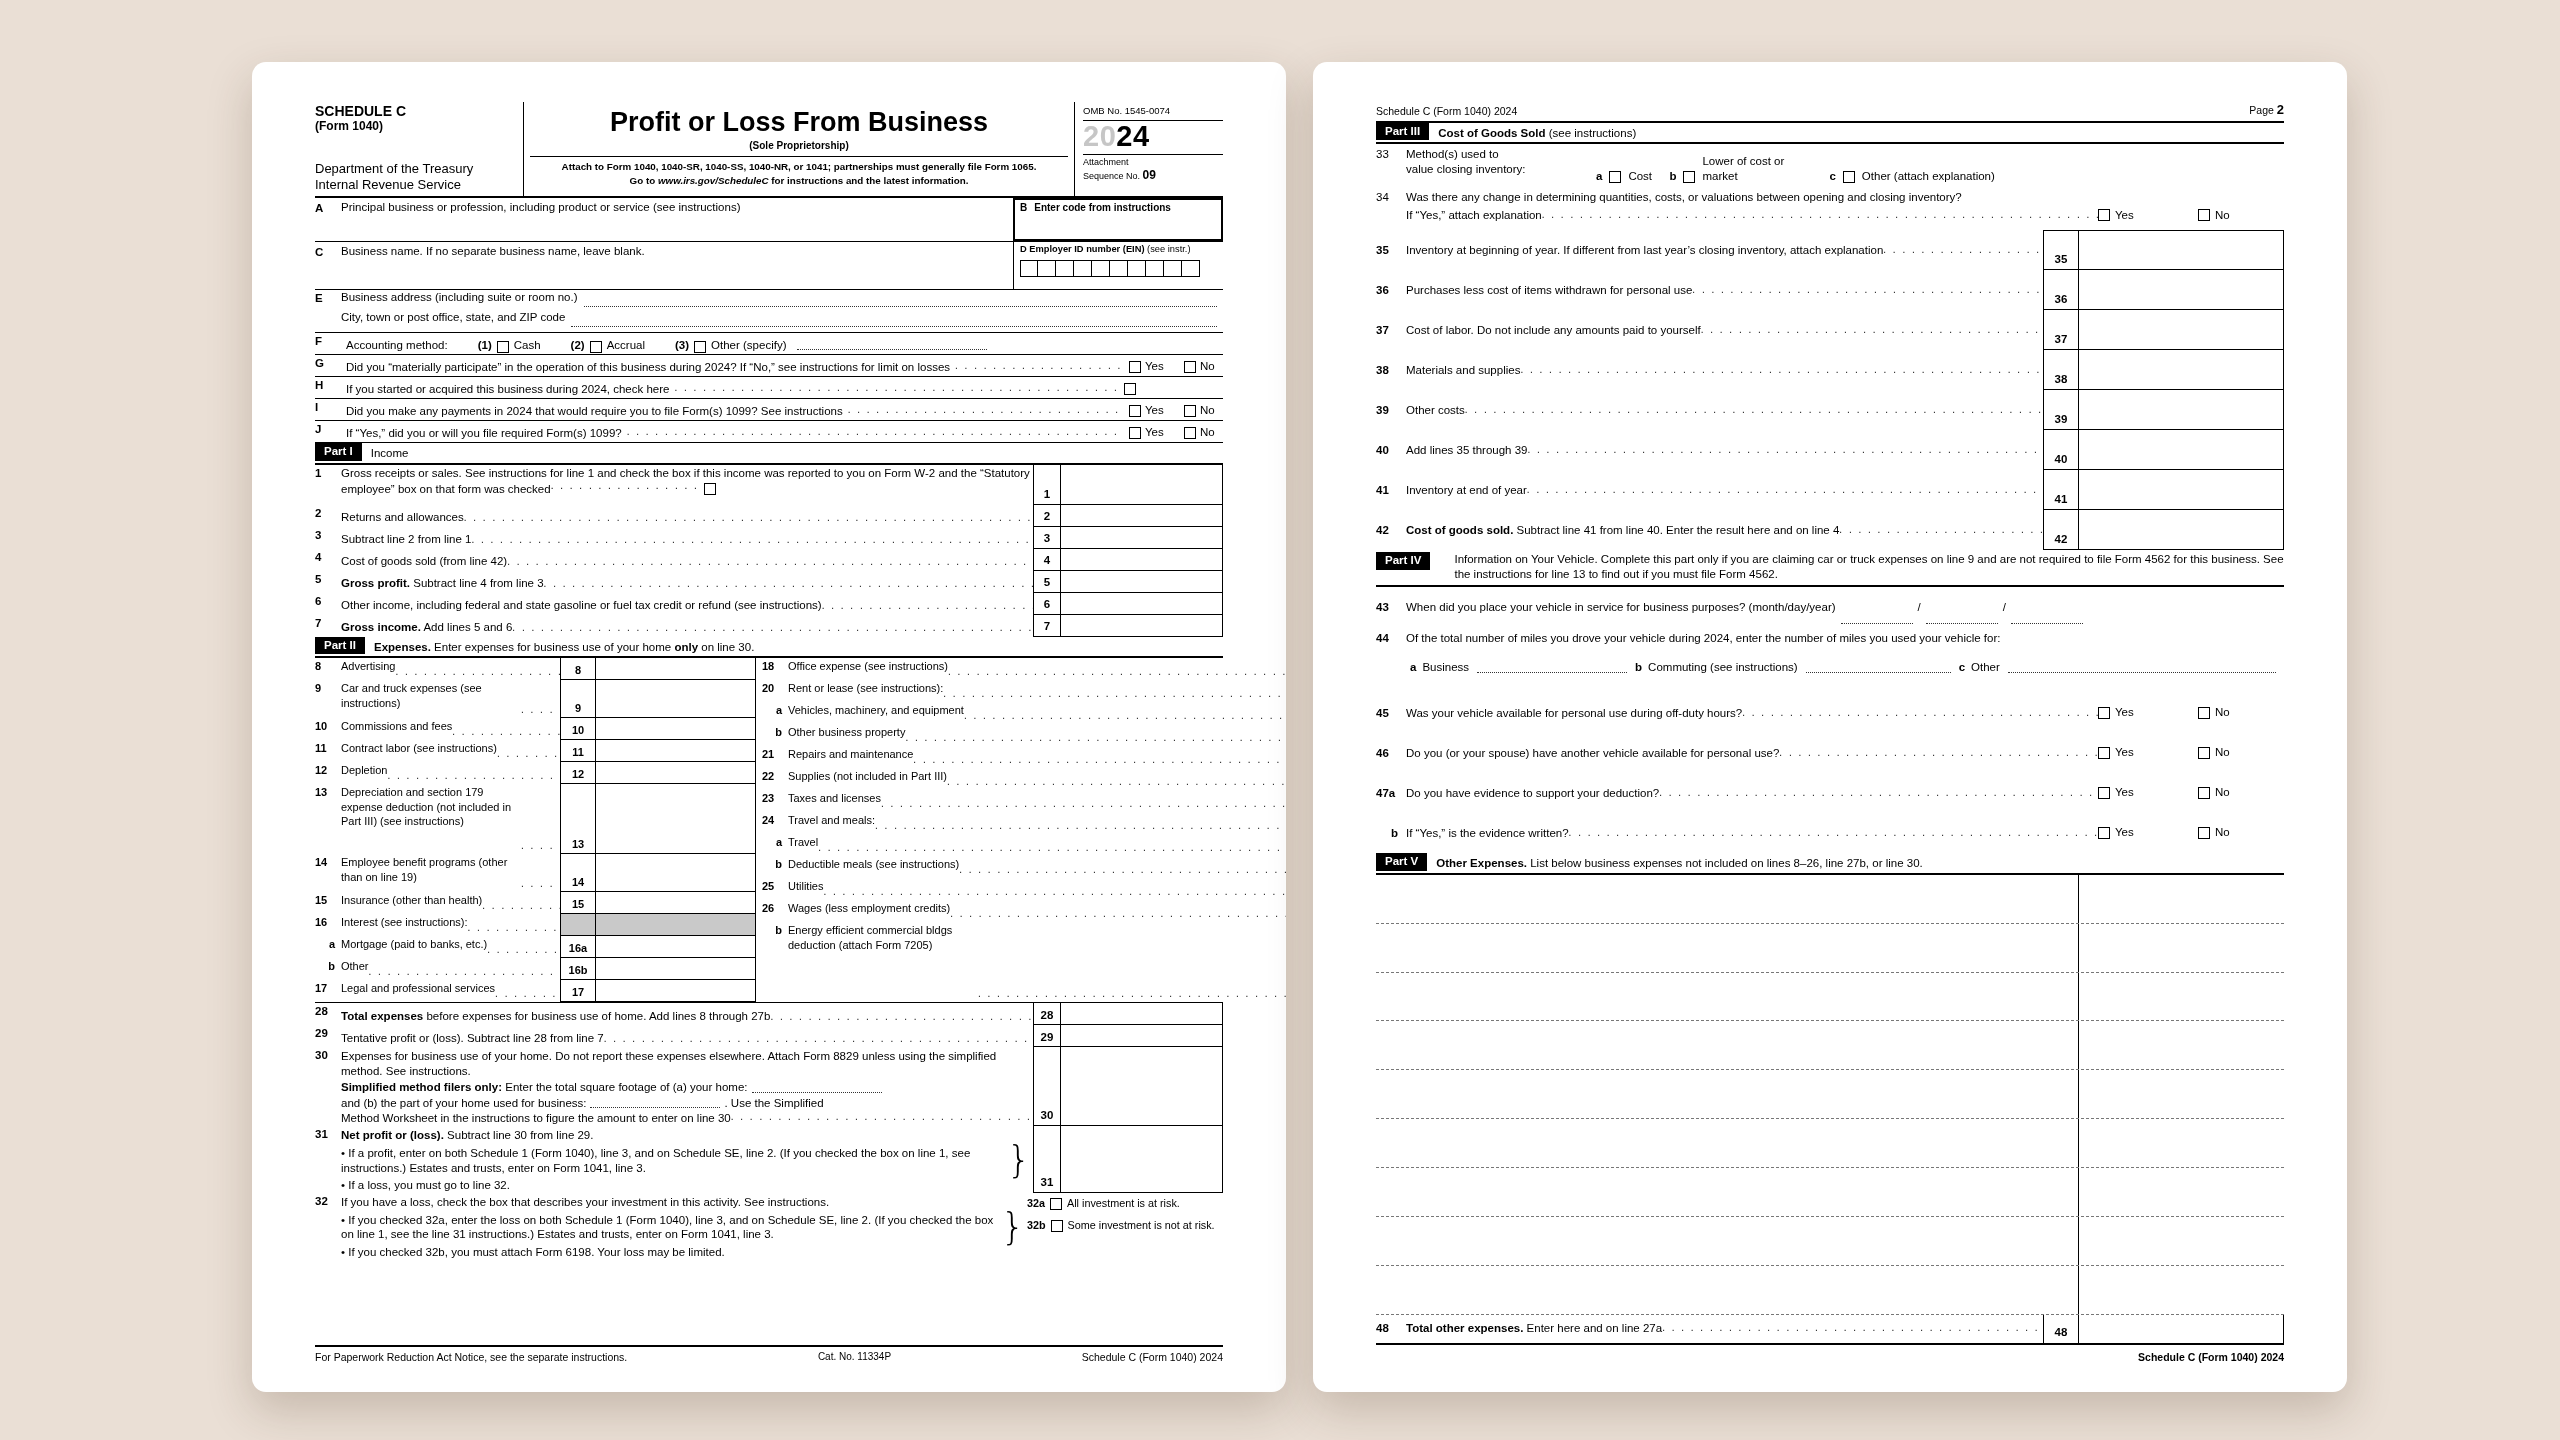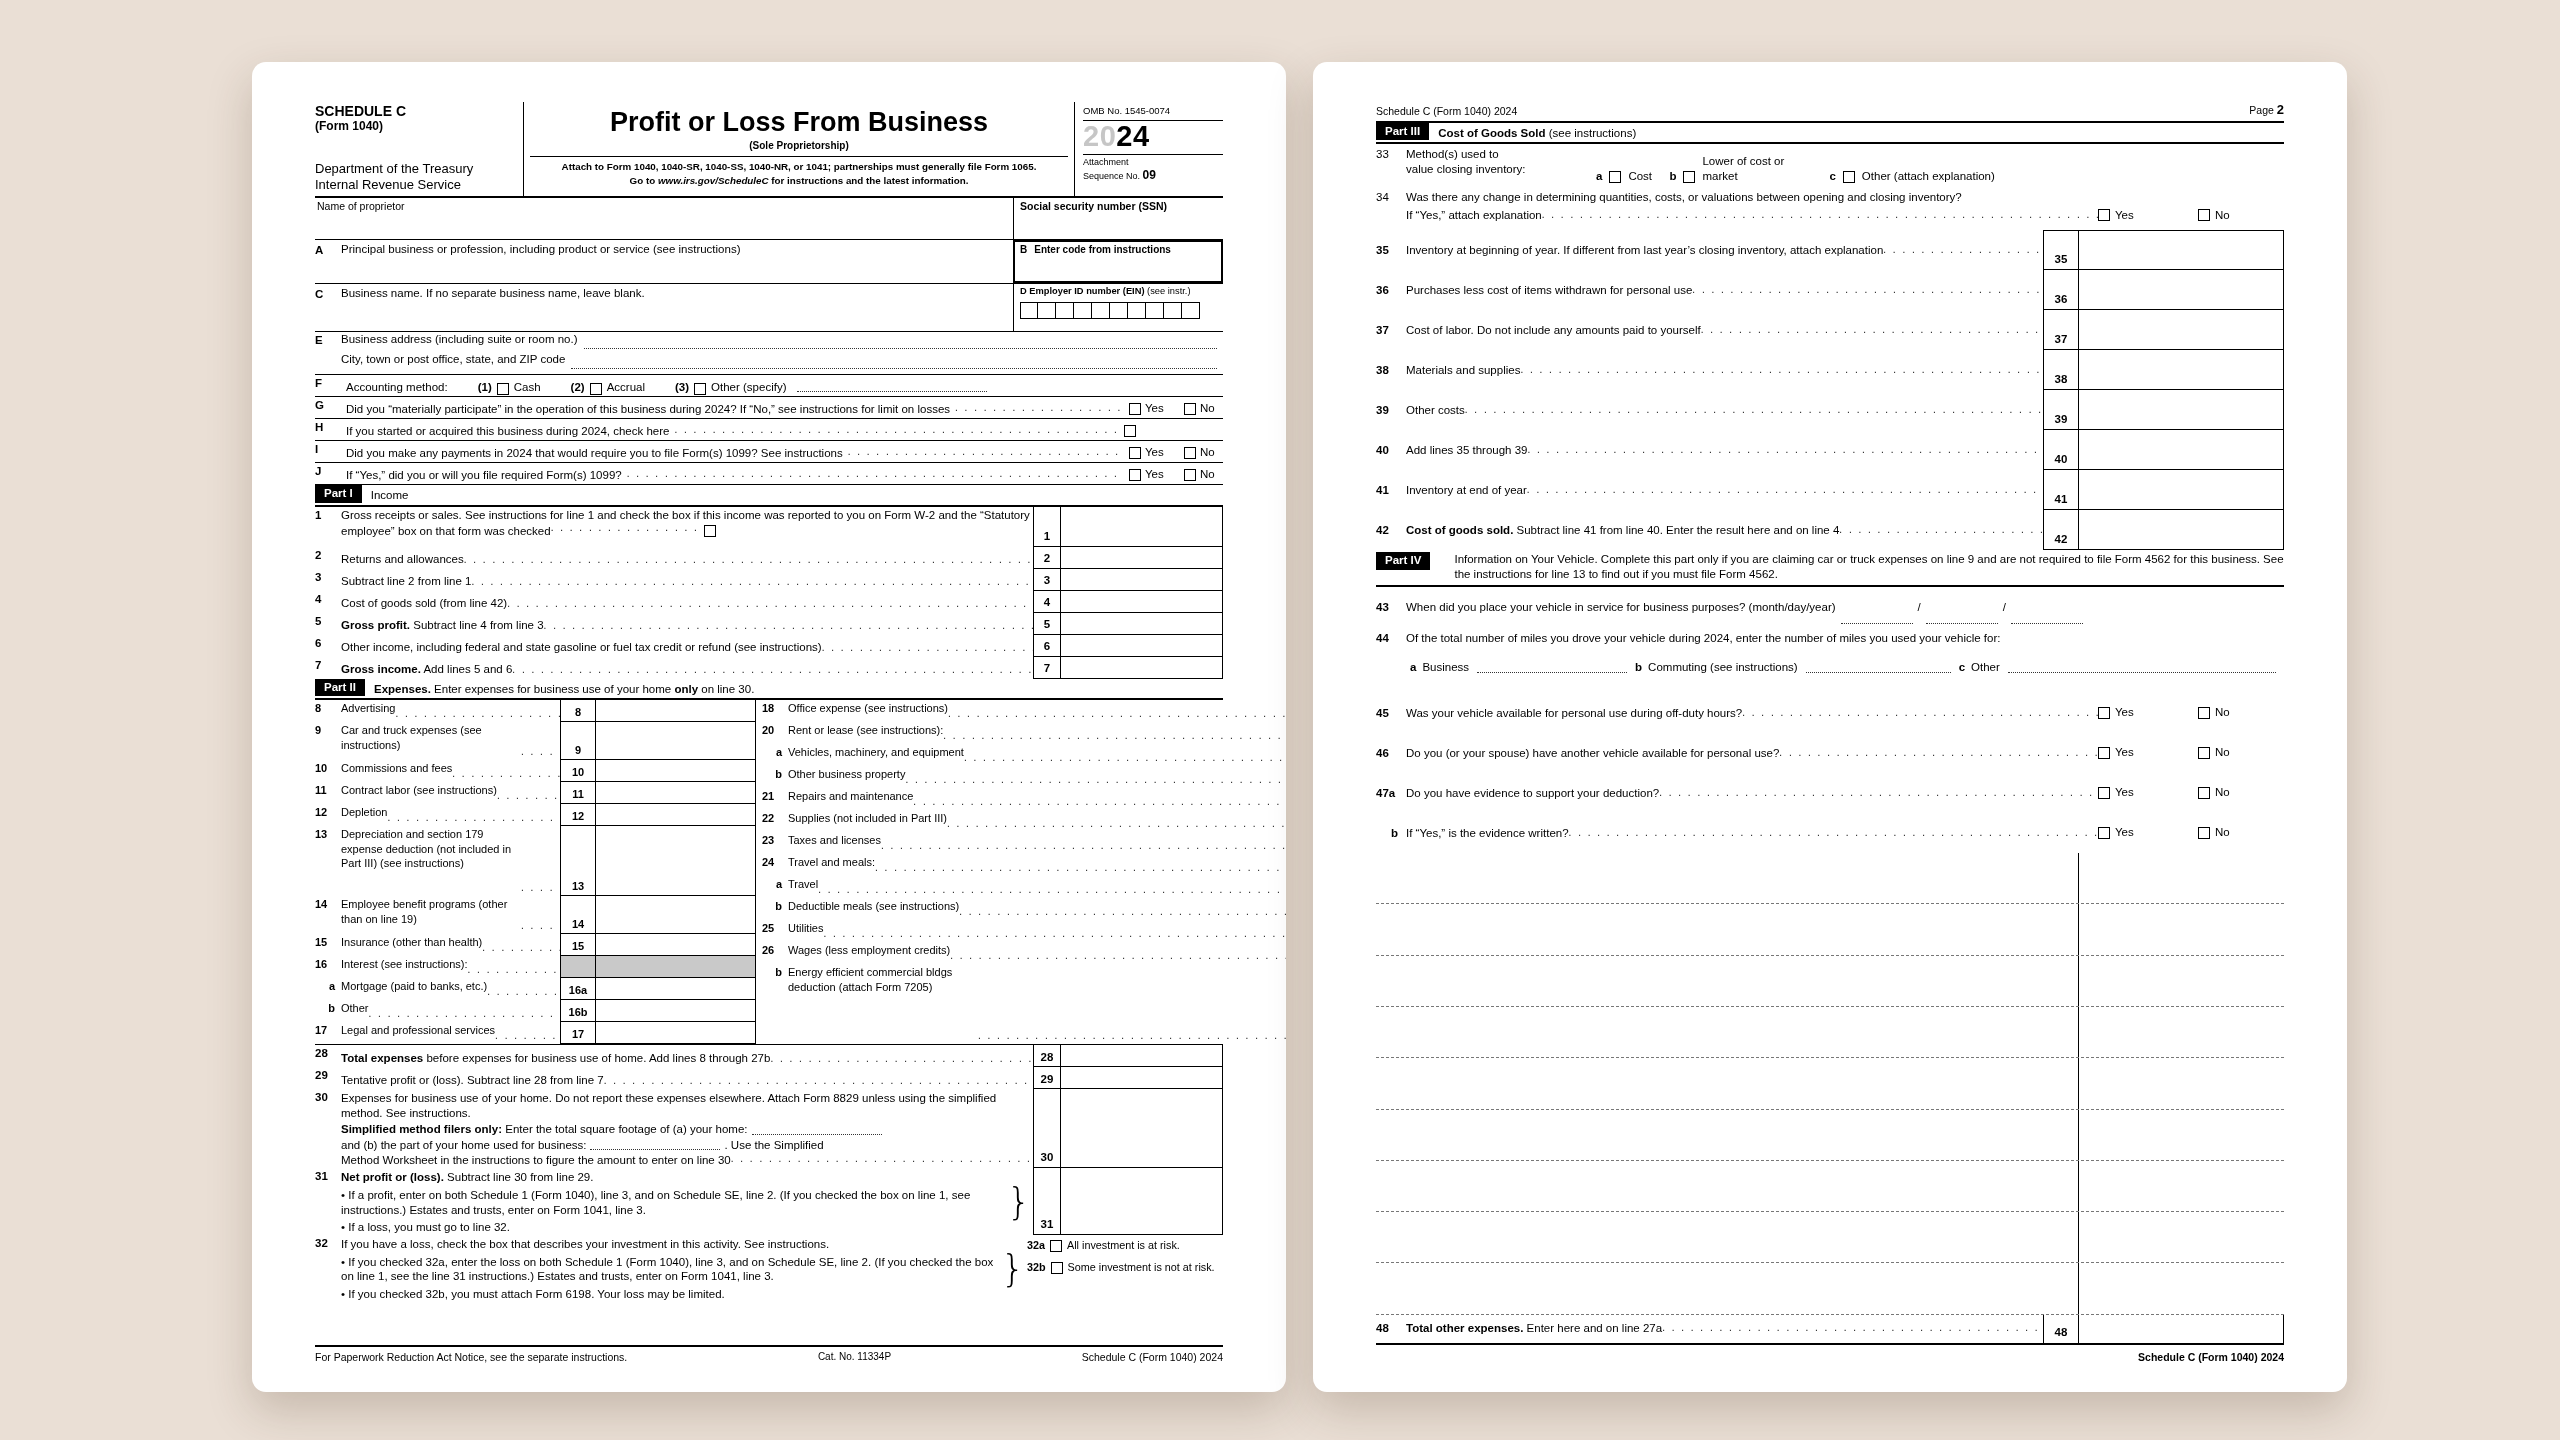--- a/index.html
+++ b/index.html
@@ -160,24 +160,20 @@
       <div class="hd-r">
         <div class="omb">OMB No. 1545-0074</div>
         <div class="yr"><span class="yr-g">20</span><span>24</span></div>
         <div class="att">
           <div>Attachment</div>
           <div><span>Sequence No. </span><span class="no">09</span></div>
         </div>
       </div>
     </div>
 
-    <div class="nrow">
-      <div class="nl">Name of proprietor</div>
-      <div class="nr">Social security number (SSN)</div>
-    </div>
 
     <div class="abrow">
       <div class="al">
         <span class="lnum">A</span>
         <span>Principal business or profession, including product or service (see instructions)</span>
       </div>
       <div class="bbox">
         <span>B</span>
         <span>Enter code from instructions</span>
       </div>
@@ -842,20 +838,24 @@
             <span class="cb"></span>
             <span>Yes</span>
           </span>
         <span class="slot2">
             <span class="cb"></span>
             <span>No</span>
           </span>
       </span>
     </div>
 
+    <div class="pbar">
+      <span class="badge">Part V</span>
+      <span class="ptxt"><b>Other Expenses.</b><span> List below business expenses not included on lines 8–26, line 27b, or line 30.</span></span>
+    </div>
 
     <div class="pv-rows">
       <div class="pv-row">
           <div class="pv-label"></div>
           <div class="pv-amount"></div>
         </div>
       <div class="pv-row">
           <div class="pv-label"></div>
           <div class="pv-amount"></div>
         </div>

